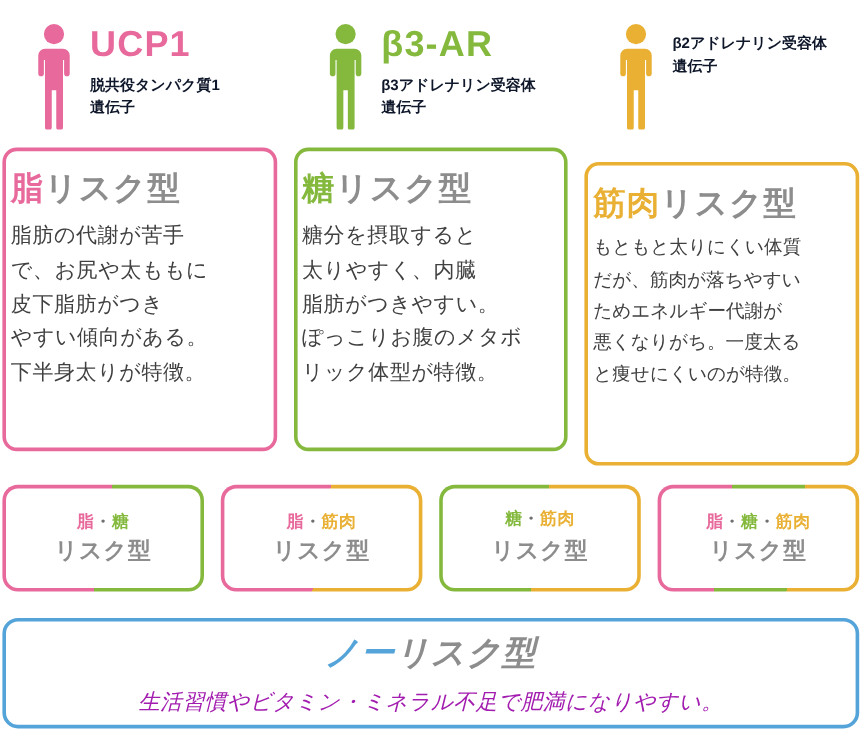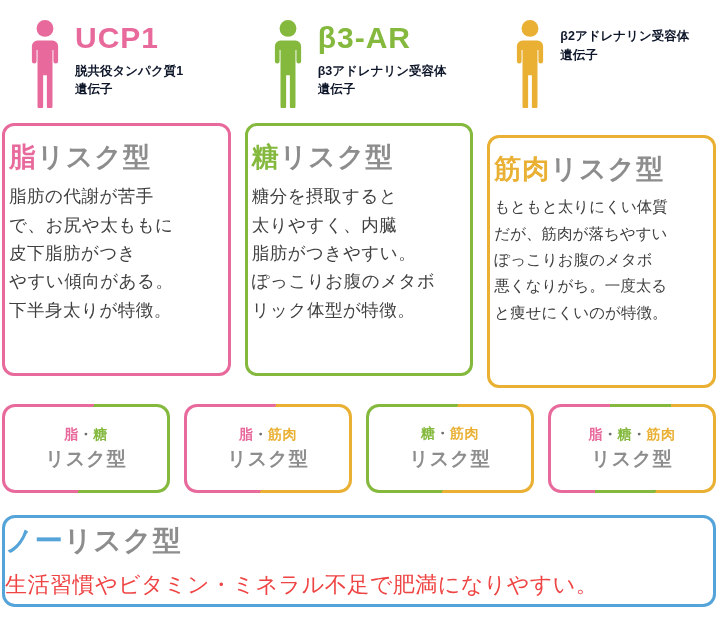--- a/index.html
+++ b/index.html
@@ -44,24 +44,24 @@
   .combo-line1{font-size:14px;font-weight:bold;letter-spacing:0.5px;line-height:1.3;}
   .combo-line2{font-size:19px;font-weight:bold;color:#8d8d8d;letter-spacing:1px;margin-top:2px;}
   .sep{color:#6f6f6f;}
   .grad-pg{background:linear-gradient(100deg,var(--pink) 50%,var(--green) 50%);}
   .grad-py{background:linear-gradient(100deg,var(--pink) 50%,var(--yellow) 50%);}
   .grad-gy{background:linear-gradient(100deg,var(--green) 50%,var(--yellow) 50%);font-family:Liberation Serif, serif;}
   .grad-pgy{background:linear-gradient(100deg,var(--pink) 34%,var(--green) 34% 67%,var(--yellow) 67%);}
   
   .norisk{
     border:3px solid var(--blue);border-radius:13px;margin-top:22px;height:104px;box-sizing:border-box;
-    display:flex;flex-direction:column;justify-content:center;align-items:flex-start;text-align:center;background:#fff;
+    display:flex;flex-direction:column;justify-content:center;align-items:center;text-align:center;background:#fff;font-style:italic;
   }
   .norisk-title{font-size:28px;font-weight:bold;letter-spacing:1px;}
-  .norisk-desc{font-size:22px;color:#ef4444;margin-top:10px;letter-spacing:0.5px;}
+  .norisk-desc{font-size:18px;color:#a21caf;margin-top:10px;letter-spacing:0.5px;}
 </style>
 </head>
 <body>
 
 <div class="canvas">
 
   <div class="gene-row">
 
     <div class="gene-col">
       <div class="gene-head">
@@ -121,21 +121,21 @@
         </span>
         <div class="gene-head-text">
           <div class="gene-subtitle">β2アドレナリン受容体
 遺伝子</div>
         </div>
       </div>
       <div class="gene-box b-yellow">
         <div class="box-title"><span class="c-yellow">筋肉</span><span class="c-gray">リスク型</span></div>
         <div class="box-desc small">もともと太りにくい体質
 だが、筋肉が落ちやすい
-ぽっこりお腹のメタボ
+ためエネルギー代謝が
 悪くなりがち。一度太る
 と痩せにくいのが特徴。</div>
       </div>
     </div>
 
   </div>
 
   <div class="combo-row">
 
     <div class="combo grad-pg">

